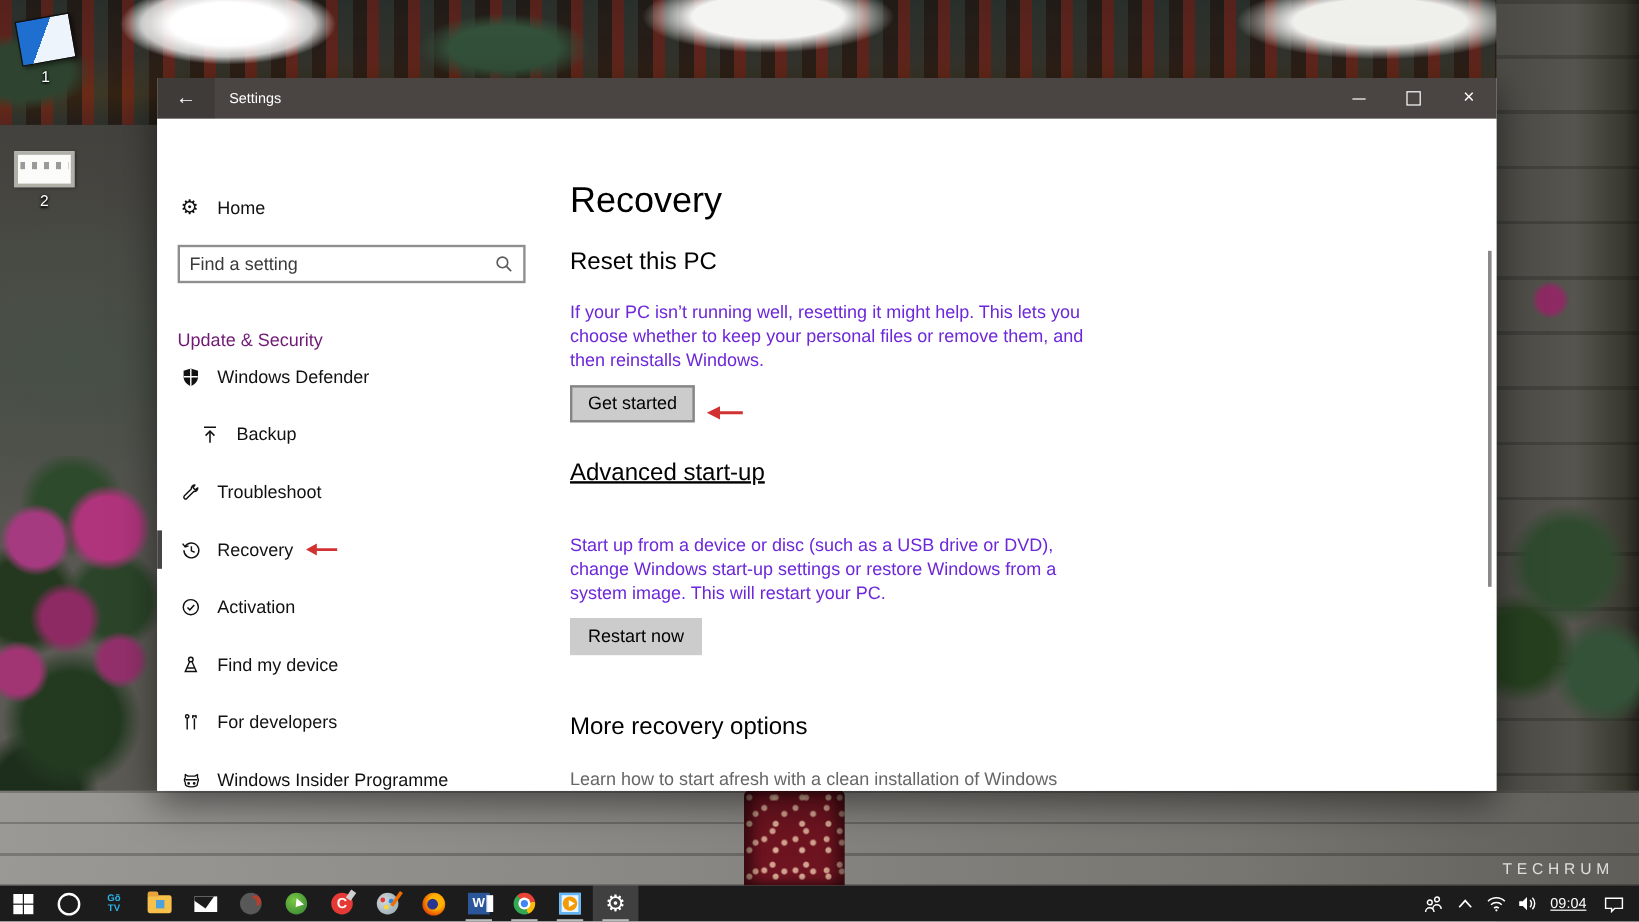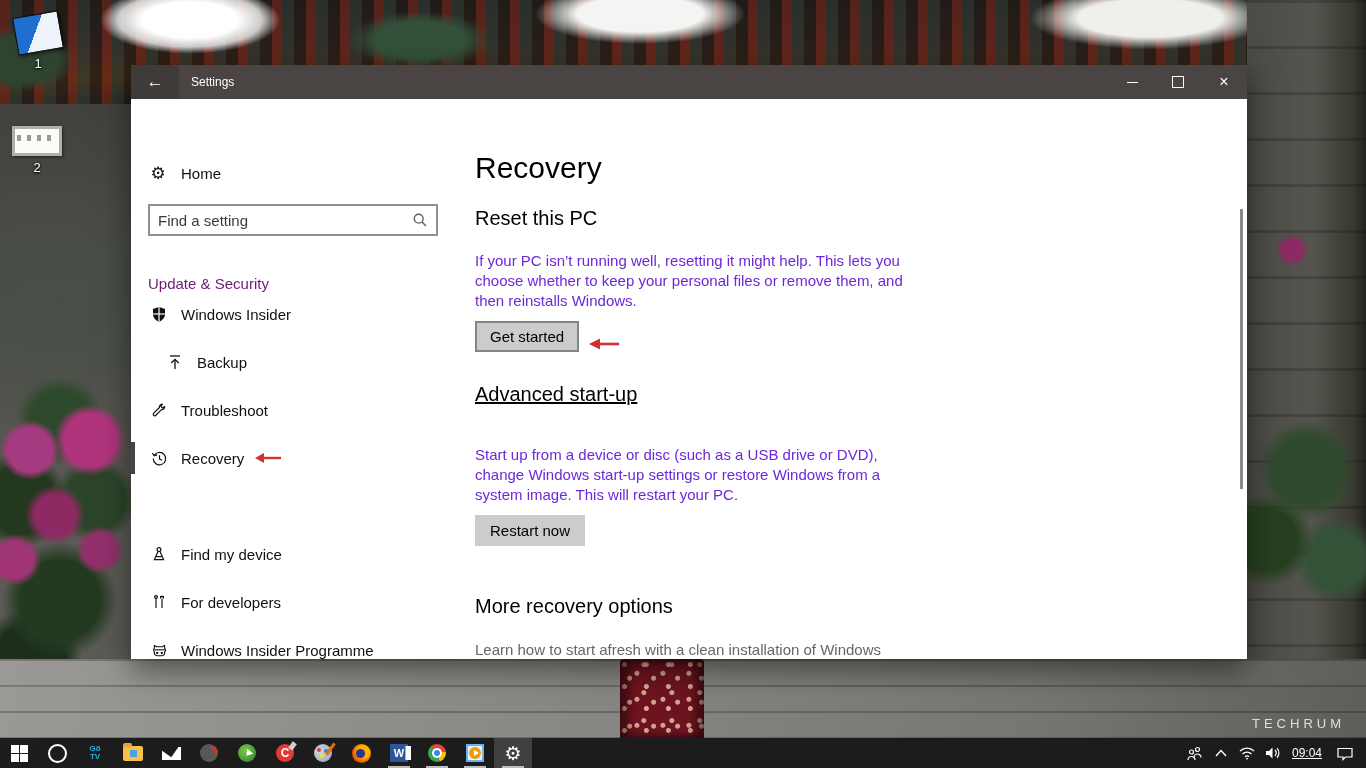--- a/index.html
+++ b/index.html
@@ -259,21 +259,21 @@
       <div class="side-header">Update &amp; Security</div>
 
       <div class="nav-item" style="top:195px;">
         <span class="nav-ic">
           <svg width="16" height="17" viewBox="0 0 16 17">
               <path d="M8 1 L14 3 V8 C14 12 11 14.6 8 15.8 C5 14.6 2 12 2 8 V3 Z" fill="#111"></path>
               <line x1="8" y1="1" x2="8" y2="15.8" stroke="#fff" stroke-width="1.2"></line>
               <line x1="2.2" y1="8" x2="13.8" y2="8" stroke="#fff" stroke-width="1.2"></line>
             </svg>
         </span>
-        <span class="nav-label">Windows Insider</span>
+        <span class="nav-label">Windows Defender</span>
       </div>
 
       <div class="nav-item" style="top:243px;padding-left:16px;">
         <span class="nav-ic">
           <svg width="16" height="17" viewBox="0 0 16 17" fill="none" stroke="#111" stroke-width="1.3">
               <line x1="3" y1="2" x2="13" y2="2"></line>
               <line x1="8" y1="5.5" x2="8" y2="15"></line>
               <polyline points="4.3,9 8,5.3 11.7,9"></polyline>
             </svg>
         </span>
@@ -299,20 +299,29 @@
         </span>
         <span class="nav-label">Recovery</span>
         <span class="nav-arrow">
           <svg width="30" height="12" viewBox="0 0 30 12">
               <line x1="29" y1="6" x2="8" y2="6" stroke="#d23131" stroke-width="2.4"></line>
               <path d="M12 1 L3 6 L12 11 Z" fill="#d23131"></path>
             </svg>
         </span>
       </div>
 
+      <div class="nav-item" style="top:387px;">
+        <span class="nav-ic">
+          <svg width="16" height="16" viewBox="0 0 16 16" fill="none" stroke="#111" stroke-width="1.2">
+              <circle cx="8" cy="8" r="6.3"></circle>
+              <polyline points="5.2,8.2 7.2,10.2 10.9,6.1"></polyline>
+            </svg>
+        </span>
+        <span class="nav-label">Activation</span>
+      </div>
 
       <div class="nav-item" style="top:435px;">
         <span class="nav-ic">
           <svg width="16" height="16" viewBox="0 0 16 16" fill="none" stroke="#111" stroke-width="1.2">
               <circle cx="8" cy="3.6" r="1.9"></circle>
               <path d="M7 5.4 L3.4 13.6 H12.6 L9 5.4"></path>
               <line x1="5" y1="10.6" x2="11" y2="10.6"></line>
             </svg>
         </span>
         <span class="nav-label">Find my device</span>

